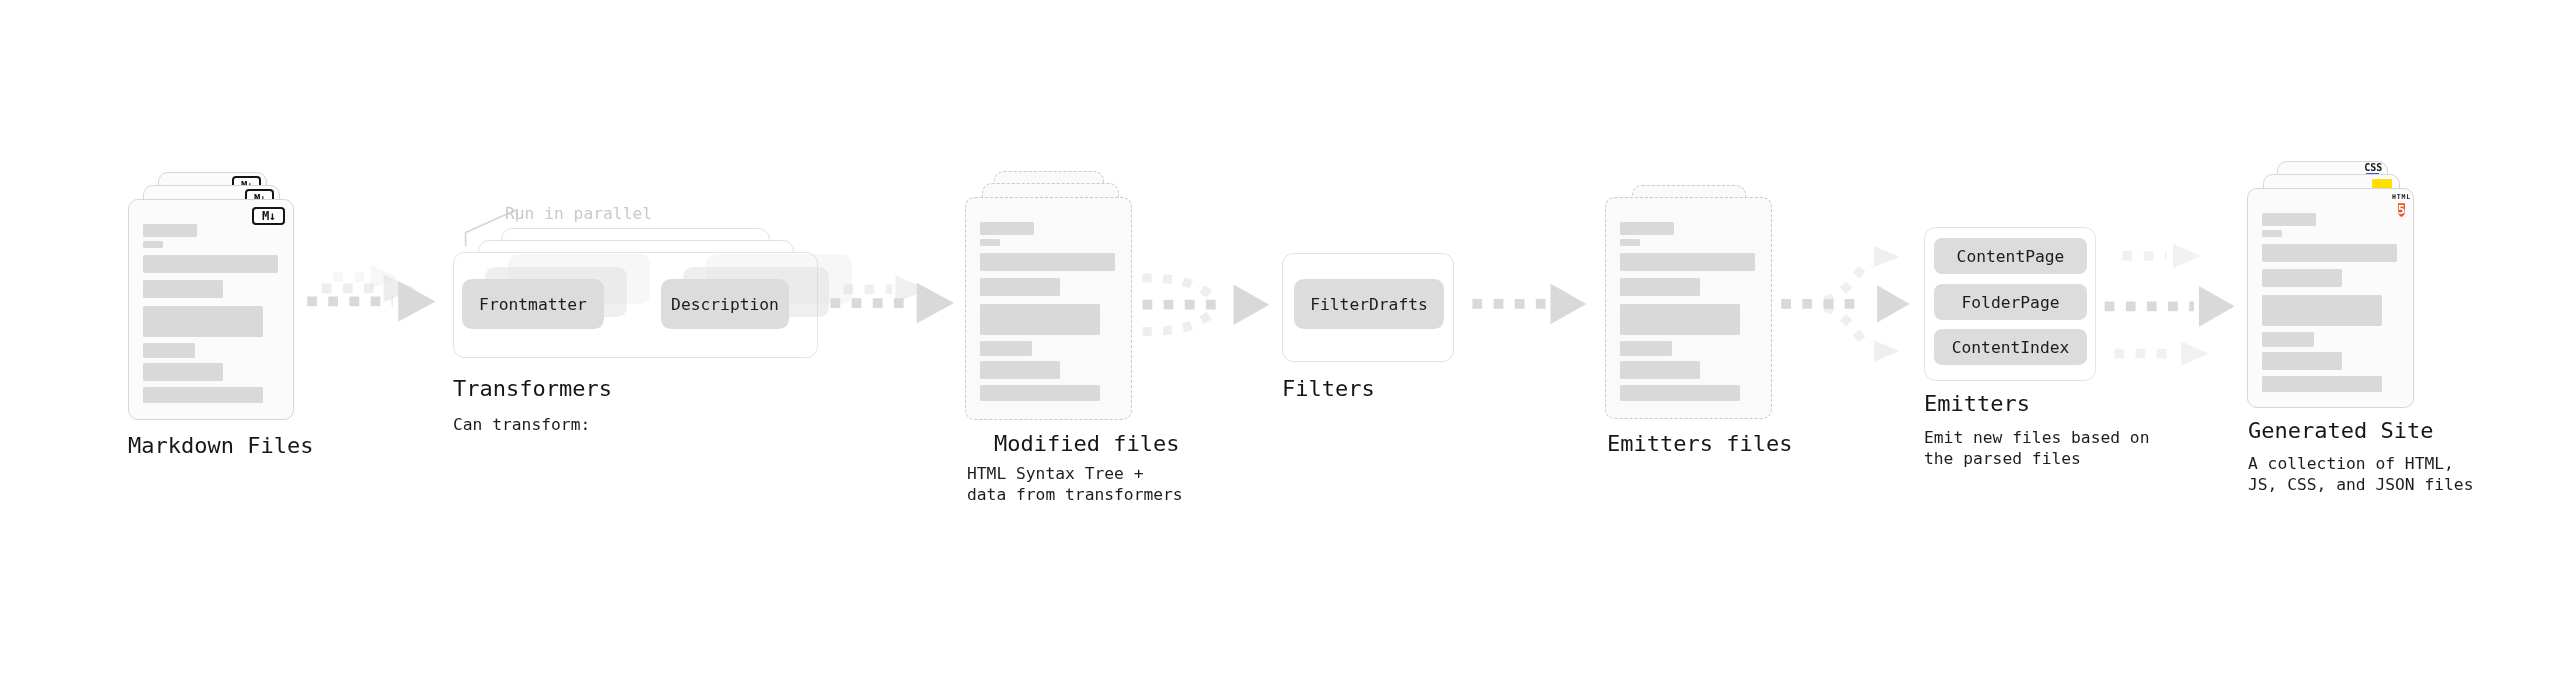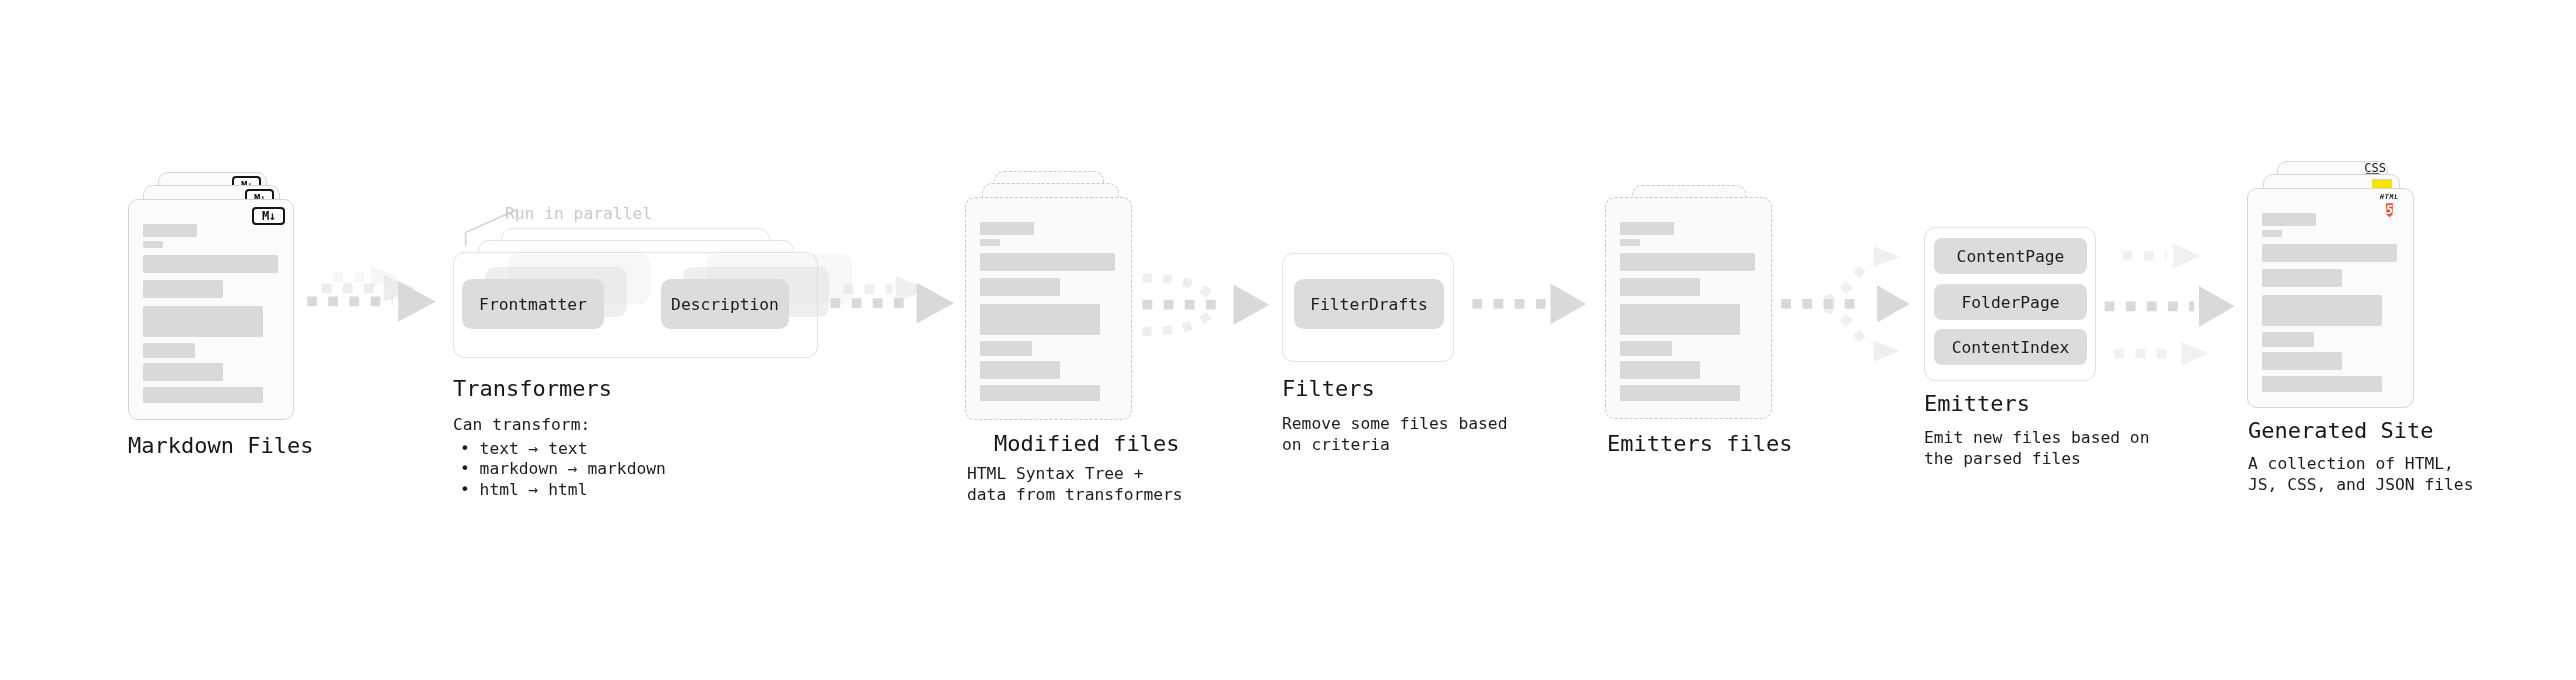--- a/index.html
+++ b/index.html
@@ -22,24 +22,24 @@
   .bars span:nth-child(6){top:143px;width:52px;height:14.6px}
   .bars span:nth-child(7){top:163px;width:80px;height:18px}
   .bars span:nth-child(8){top:187px;width:120px;height:16.3px}
 
   
   .md-badge{position:absolute;top:6.5px;right:8.1px;width:32.5px;height:18.7px;border:2.4px solid #141414;
     border-radius:4.1px;background:#fff;color:#141414;font-weight:bold;font-size:12.2px;letter-spacing:-0.8px;
     display:flex;align-items:center;justify-content:center;box-sizing:border-box;}
   .md-badge.small{top:3.3px;right:4.9px;width:29px;height:17px;font-size:10.6px;}
   .css-badge{position:absolute;top:3.3px;right:6.5px;width:16.3px;text-align:center;}
-  .css-badge .t{font-size:12px;font-weight:normal;color:#141414;line-height:6.5px;display:block;}
+  .css-badge .t{font-size:10px;font-weight:bold;color:#141414;line-height:6.5px;display:block;}
   .css-badge .u{display:block;width:13px;height:3.3px;background:#2760e6;margin:0.8px auto 0;}
   .js-badge{position:absolute;top:4.1px;right:7.3px;width:19.5px;height:9.8px;background:#ffe000;}
-  .html5-badge{position:absolute;top:4.9px;right:13px;width:21px;text-align:center;font-style:italic;}
+  .html5-badge{position:absolute;top:4.9px;right:1px;width:21px;text-align:center;}
   .html5-badge .t{font-size:6.5px;font-weight:bold;letter-spacing:0.8px;color:#141414;line-height:7.3px;display:block;}
   .html5-shield{width:19.5px;height:21px;margin:0.8px auto 0;background:#e8542f;
     clip-path:polygon(0 0,100% 0,91% 80%,50% 100%,9% 80%);
     color:#fff;font-size:12.2px;font-weight:bold;line-height:19.5px;text-align:center;}
 
   
   .outline{position:absolute;background:#ffffff;border:1.6px solid #e2e2e2;border-radius:11.4px;box-sizing:border-box;}
   .graybox{position:absolute;background:#dcdcdc;border-radius:9.8px;display:flex;align-items:center;justify-content:center;
     font-size:16.3px;color:#1c1c1c;white-space:nowrap;}
   .graybox.echo1{opacity:.45;}
@@ -177,25 +177,20 @@
     <div class="graybox echo2" style="left:508px;top:254px;width:142px;height:50px;"></div>
     <div class="graybox echo1" style="left:485px;top:267px;width:142px;height:50px;"></div>
     <div class="graybox" style="left:462px;top:279px;width:142px;height:50px;">Frontmatter</div>
 
     <div class="graybox echo2" style="left:706px;top:254px;width:146px;height:50px;"></div>
     <div class="graybox echo1" style="left:683px;top:267px;width:146px;height:50px;"></div>
     <div class="graybox" style="left:661px;top:279px;width:128px;height:50px;">Description</div>
 
     <div class="title" style="left:453px;top:377px;">Transformers</div>
     <div class="desc" style="left:453px;top:414px;">Can transform:</div>
-    <div class="bullets" style="left:460px;top:439px;">
-      <span>• text → text</span>
-      <span>• markdown → markdown</span>
-      <span>• html → html</span>
-    </div>
   </div>
 
   <div class="stage">
     <div class="doc dashed" style="left:994px;top:171px;width:110px;height:203px;"></div>
     <div class="doc dashed" style="left:982px;top:183px;width:137px;height:211px;"></div>
     <div class="doc dashed" style="left:965px;top:197px;width:167px;height:223px;">
       <span class="bars">
         <span></span>
           <span></span>
           <span></span>
@@ -208,22 +203,20 @@
     </div>
     <div class="title" style="left:967px;top:432px;padding-left:27px;">Modified files</div>
     <div class="desc" style="left:967px;top:463px;">HTML Syntax Tree +
 data from transformers</div>
   </div>
 
   <div class="stage">
     <div class="outline" style="left:1282px;top:253px;width:172px;height:109px;"></div>
     <div class="graybox" style="left:1294px;top:279px;width:150px;height:50px;">FilterDrafts</div>
     <div class="title" style="left:1282px;top:377px;">Filters</div>
-    <div class="desc" style="left:1282px;top:413px;">Remove some files based
-on criteria</div>
   </div>
 
   <div class="stage">
     <div class="doc dashed" style="left:1632px;top:185px;width:114px;height:203px;"></div>
     <div class="doc dashed" style="left:1605px;top:197px;width:167px;height:222px;">
       <span class="bars">
         <span></span>
           <span></span>
           <span></span>
           <span></span>

